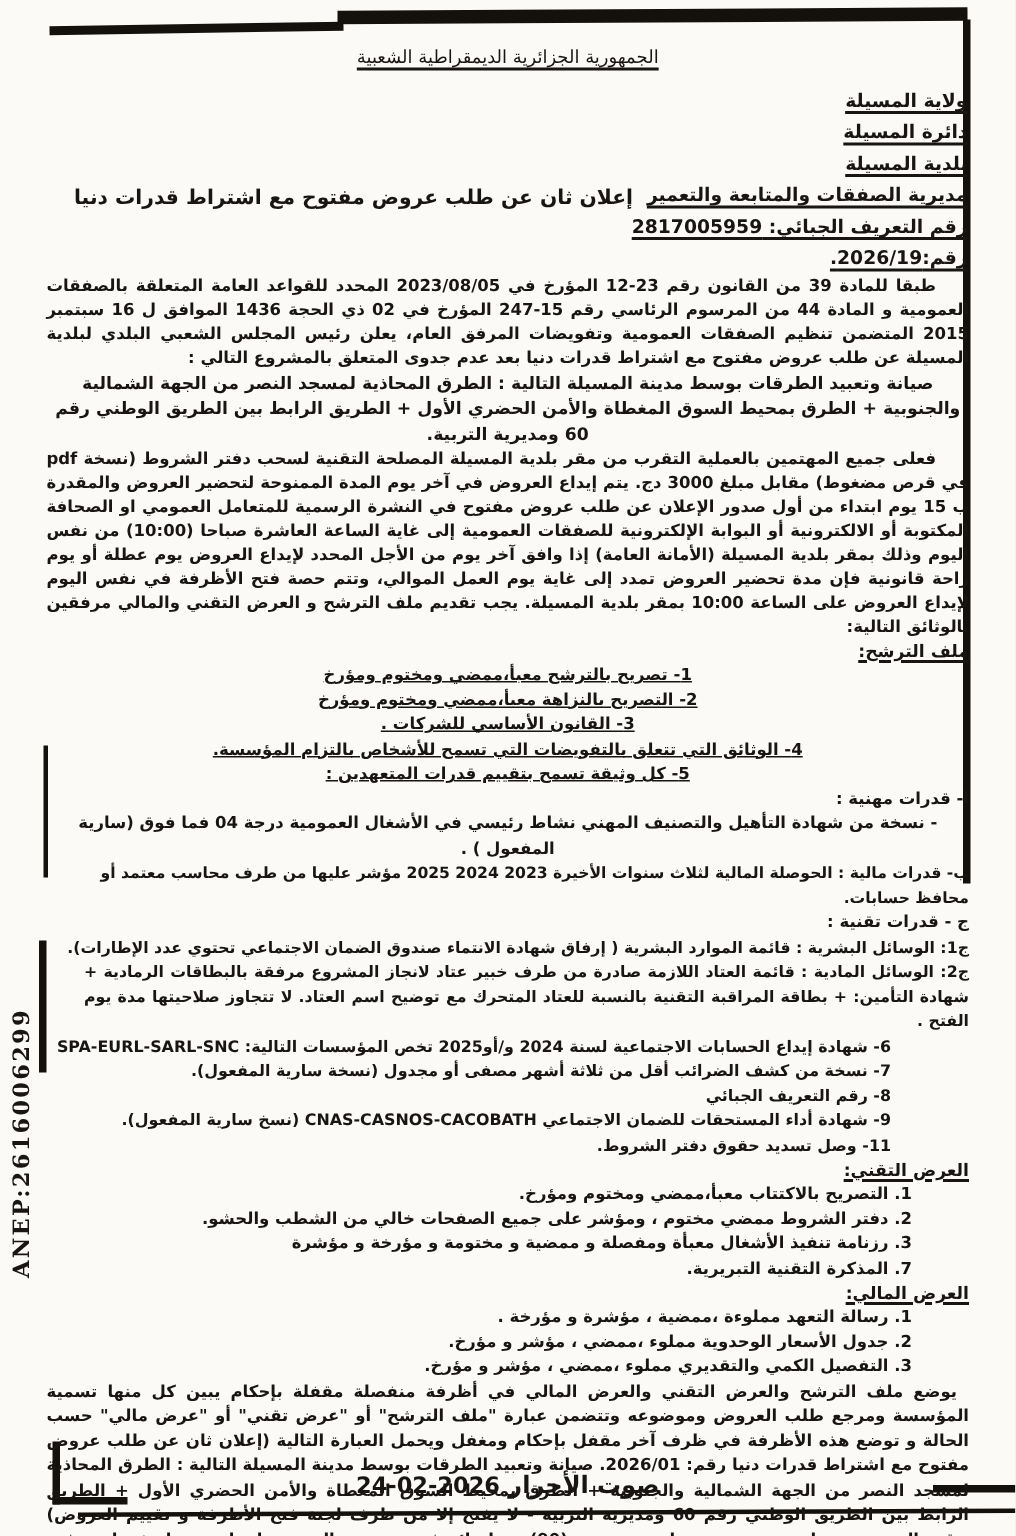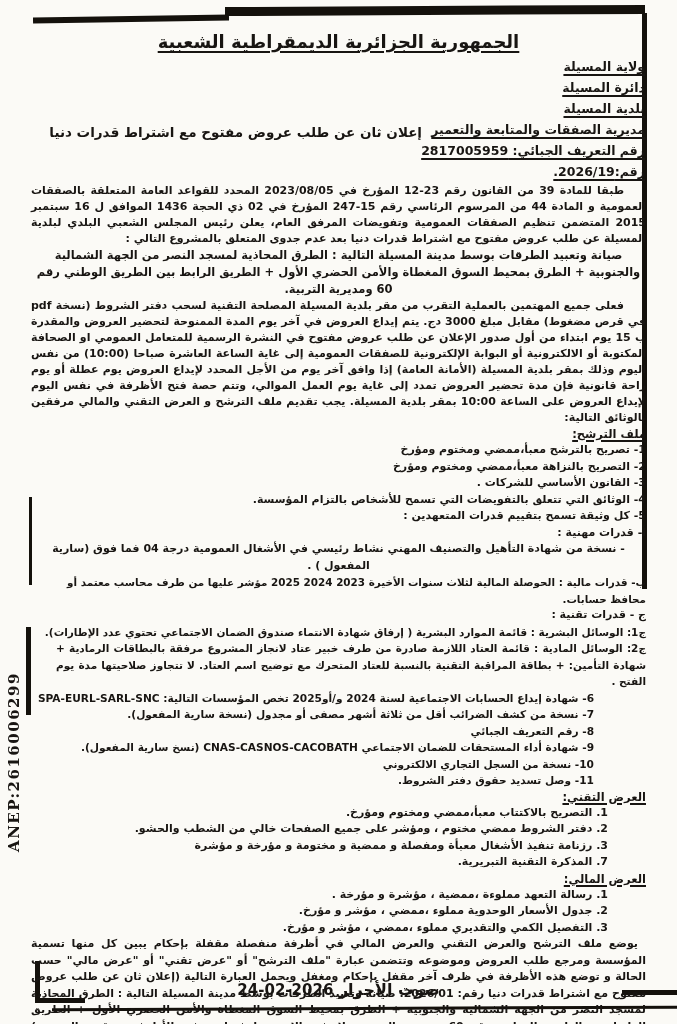--- a/index.html
+++ b/index.html
@@ -5,40 +5,40 @@
   * { margin:0; padding:0; box-sizing:border-box; }
   html,body { background:#e9e7e1; }
   body { font-family:"DejaVu Sans", sans-serif; }
   .page {
     position:relative; width:677px; height:1024px; margin:0 auto;
     background:#fbfaf6; color:#181512; direction:rtl; overflow:hidden;
   }
   .bar { position:absolute; background:#14110c; }
 
   .republic { position:absolute; top:31px; left:0; right:0; text-align:center;
-              font-size:18px; font-weight:700; }
+              font-size:12px; font-weight:400; }
   .republic span { text-decoration:underline; text-decoration-thickness:2px; text-underline-offset:3px; }
 
   .issuer { position:absolute; top:56px; right:32px; text-align:right;
             font-size:12.5px; font-weight:700; line-height:21px; }
   .issuer div { text-decoration:underline; text-decoration-thickness:1.5px; text-underline-offset:3px;margin-left:16px; }
 
   .ann-title { position:absolute; top:80px; left:86px; width:336px; text-align:center; font-weight:700;margin-top:44px; }
   .ann-title .l1 { font-size:13.5px; white-space:nowrap; }
   .ann-title .l2 { font-size:14.5px; margin-top:4px; }
 
   .content { position:absolute; top:183px; right:31px; left:31px;
              font-size:11px; font-weight:700; line-height:16px; }
   .content p { margin:0; }
   .just { text-align:justify; }
   .indent { text-indent:22px; }
   .project { text-align:center; font-size:11.5px; line-height:17px; margin:2px 0; }
   .sec-h { text-decoration:underline; text-decoration-thickness:1.5px; text-underline-offset:2px;
            font-size:11.5px; margin-top:5px; text-align:right; }
-  .lst-c div { text-align:right; line-height:16.5px; }
+  .lst-c div { text-align:center; line-height:16.5px;text-decoration:underline; }
   .cap-h { text-align:right; margin-right:8px; line-height:16.5px; }
   .cap-item { text-align:center; line-height:16.5px; }
   .fin-line { text-align:right; font-size:10.4px; line-height:16.5px; }
   .tech-line { text-align:right; margin-right:14px; font-size:10.5px; line-height:16.5px; }
   .tech-mat { text-align:justify; font-size:10.5px; line-height:16.5px;padding-left:25px; }
   .lst-b div { text-align:right; margin-right:52px; font-size:10.6px; line-height:16.5px; }
   .lst-o div { text-align:right; margin-right:38px; line-height:16.5px; }
   .closing { margin-top:4px; text-align:justify; text-indent:8px; line-height:16.5px; }
   .closing .b { font-weight:700; }
 
@@ -100,21 +100,20 @@
     <p class="cap-item">- نسخة من شهادة التأهيل والتصنيف المهني نشاط رئيسي في الأشغال العمومية درجة 04 فما فوق (سارية المفعول ) .</p>
     <p class="fin-line">ب- قدرات مالية : الحوصلة المالية لثلاث سنوات الأخيرة 2023 2024 2025 مؤشر عليها من طرف محاسب معتمد أو محافظ حسابات.</p>
     <p class="cap-h">ج - قدرات تقنية :</p>
     <p class="tech-line">ج1: الوسائل البشرية : قائمة الموارد البشرية ( إرفاق شهادة الانتماء صندوق الضمان الاجتماعي تحتوي عدد الإطارات).</p>
     <p class="tech-mat">ج2: الوسائل المادية : قائمة العتاد اللازمة صادرة من طرف خبير عتاد لانجاز المشروع مرفقة بالبطاقات الرمادية + شهادة التأمين: + بطاقة المراقبة التقنية بالنسبة للعتاد المتحرك مع توضيح اسم العتاد. لا تتجاوز صلاحيتها مدة يوم الفتح .</p>
     <div class="lst-b">
         <div>6- شهادة إيداع الحسابات الاجتماعية لسنة 2024 و/أو2025 تخص المؤسسات التالية: SPA-EURL-SARL-SNC</div>
         <div>7- نسخة من كشف الضرائب أقل من ثلاثة أشهر مصفى أو مجدول (نسخة سارية المفعول).</div>
         <div>8- رقم التعريف الجبائي</div>
         <div>9- شهادة أداء المستحقات للضمان الاجتماعي CNAS-CASNOS-CACOBATH (نسخ سارية المفعول).</div>
-        <div>10- نسخة من السجل التجاري الالكتروني</div>
         <div>11- وصل تسديد حقوق دفتر الشروط.</div>
       </div>
 
     <p class="sec-h">العرض التقني:</p>
     <div class="lst-o">
         <div>1. التصريح بالاكتتاب معبأ،ممضي ومختوم ومؤرخ.</div>
         <div>2. دفتر الشروط ممضي مختوم ، ومؤشر على جميع الصفحات خالي من الشطب والحشو.</div>
         <div>3. رزنامة تنفيذ الأشغال معبأة ومفصلة و ممضية و مختومة و مؤرخة و مؤشرة</div>
         <div>7. المذكرة التقنية التبريرية.</div>
       </div>

